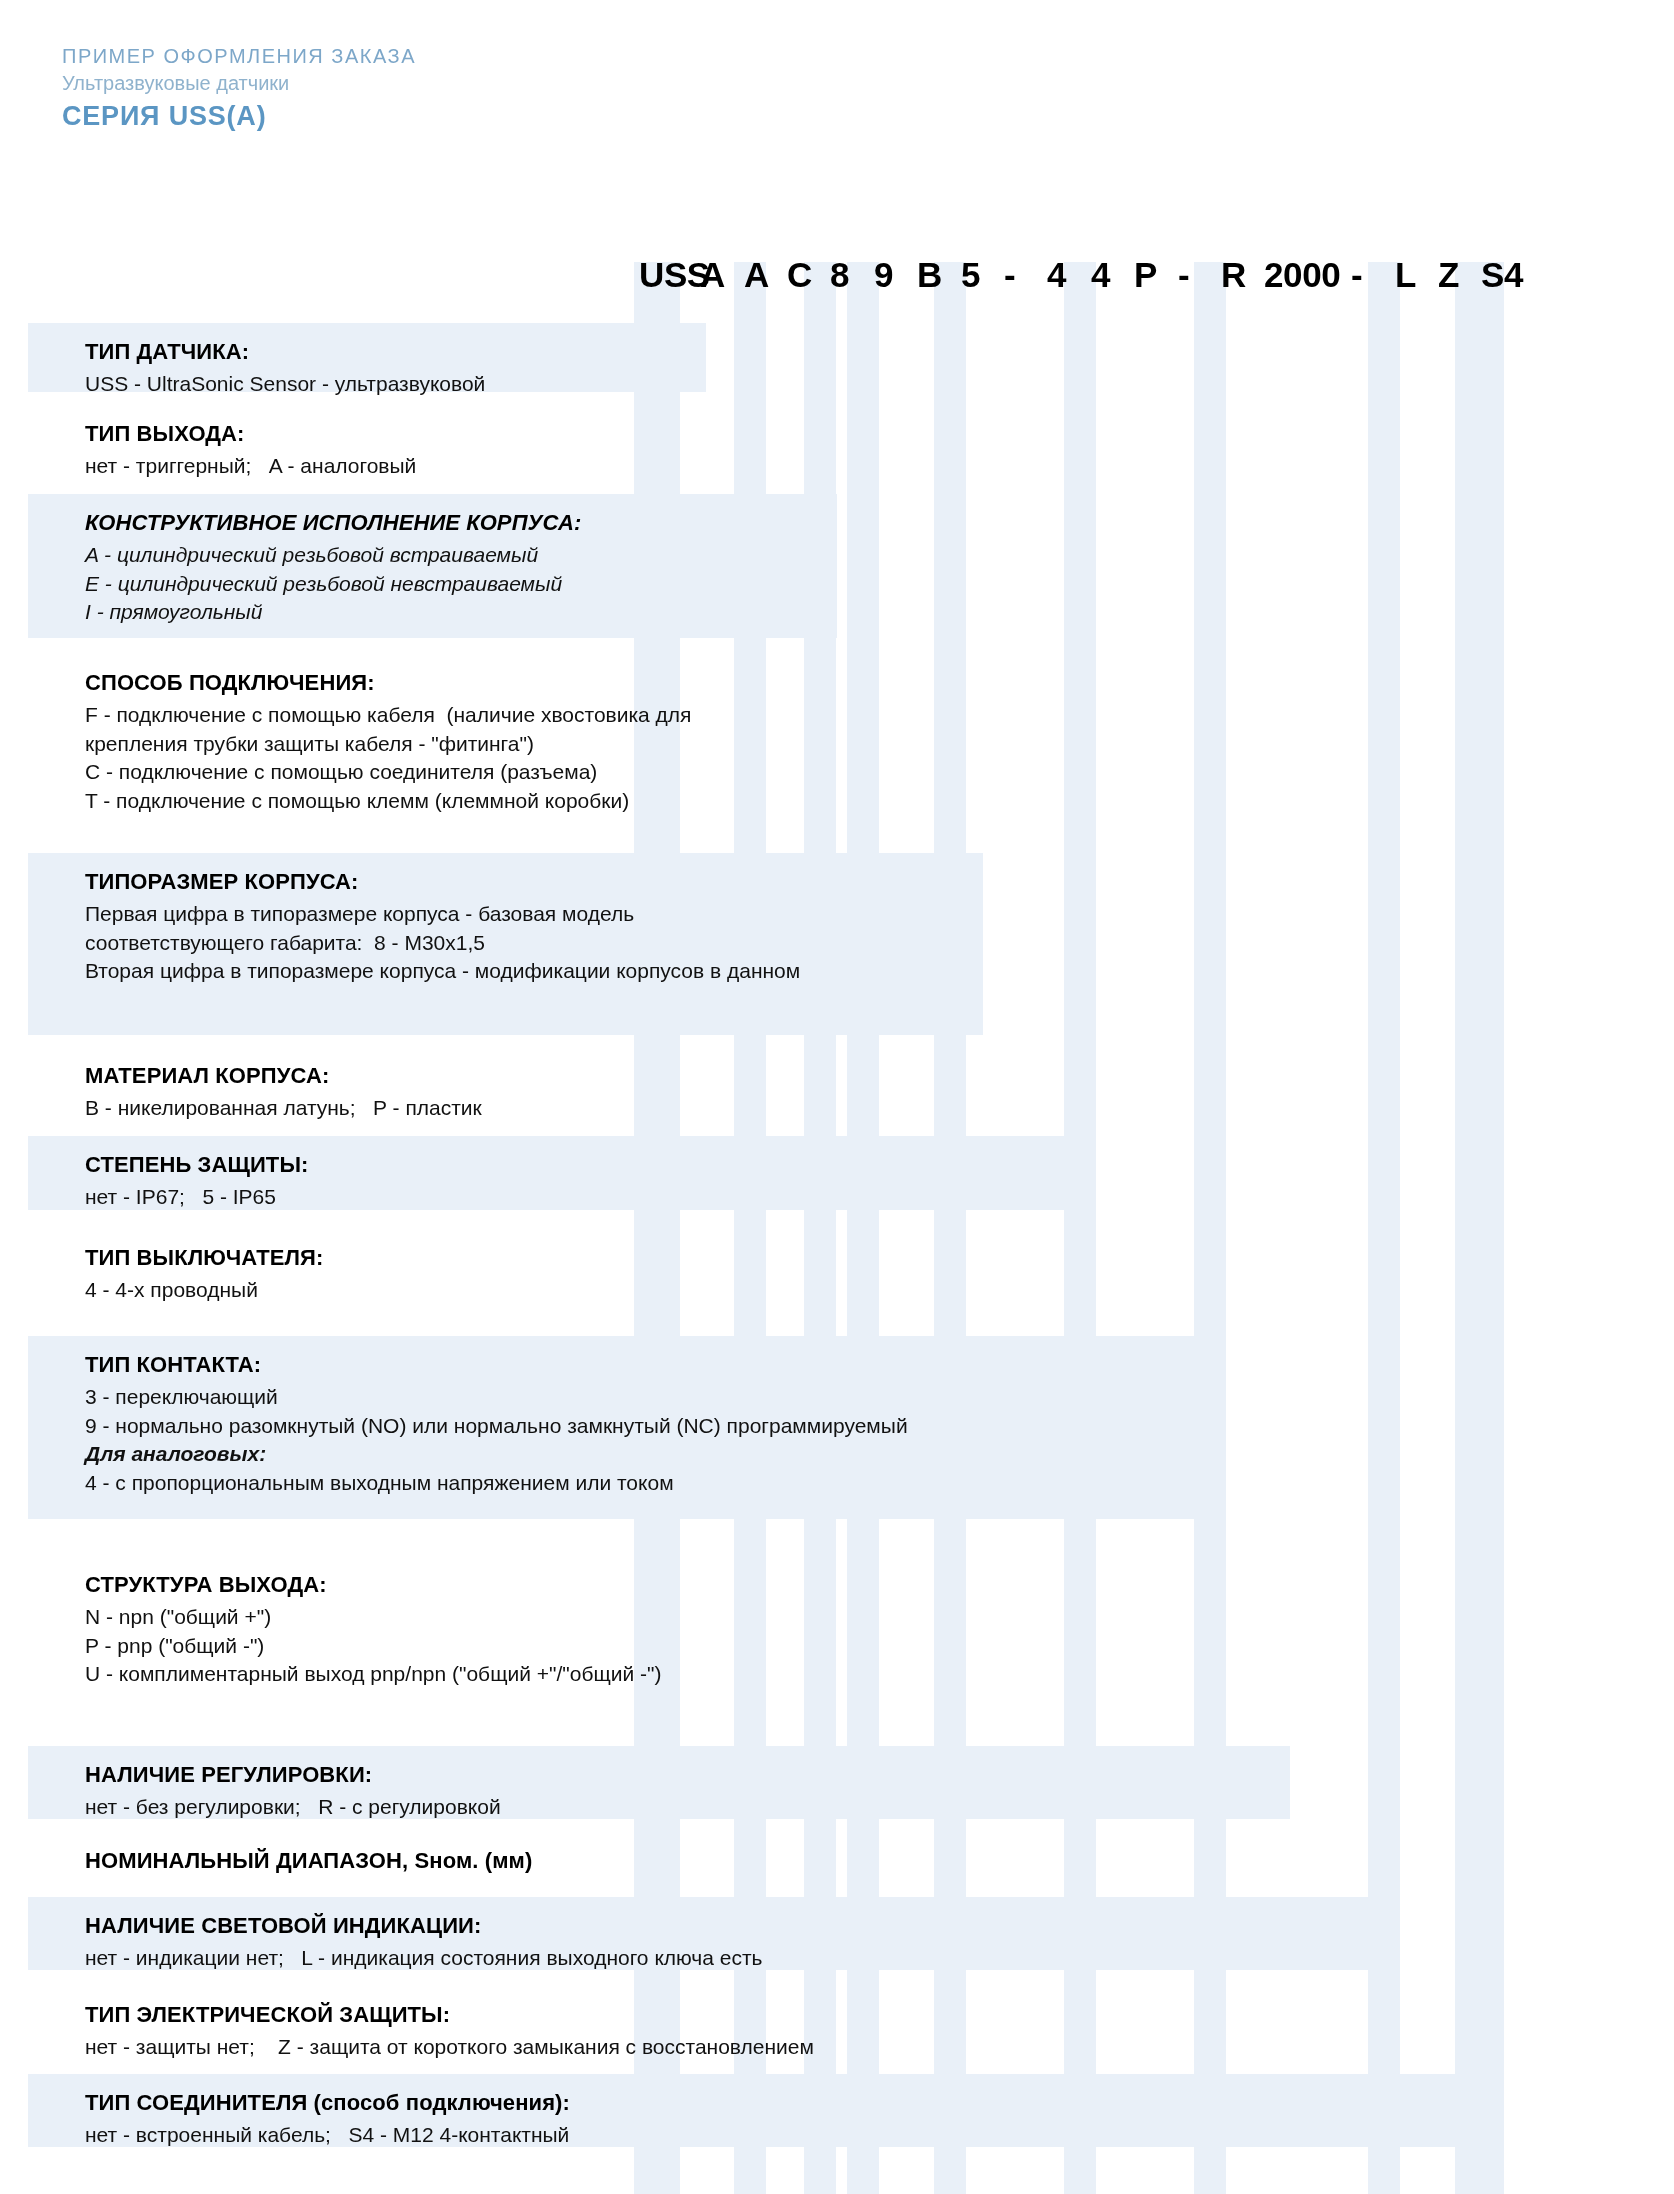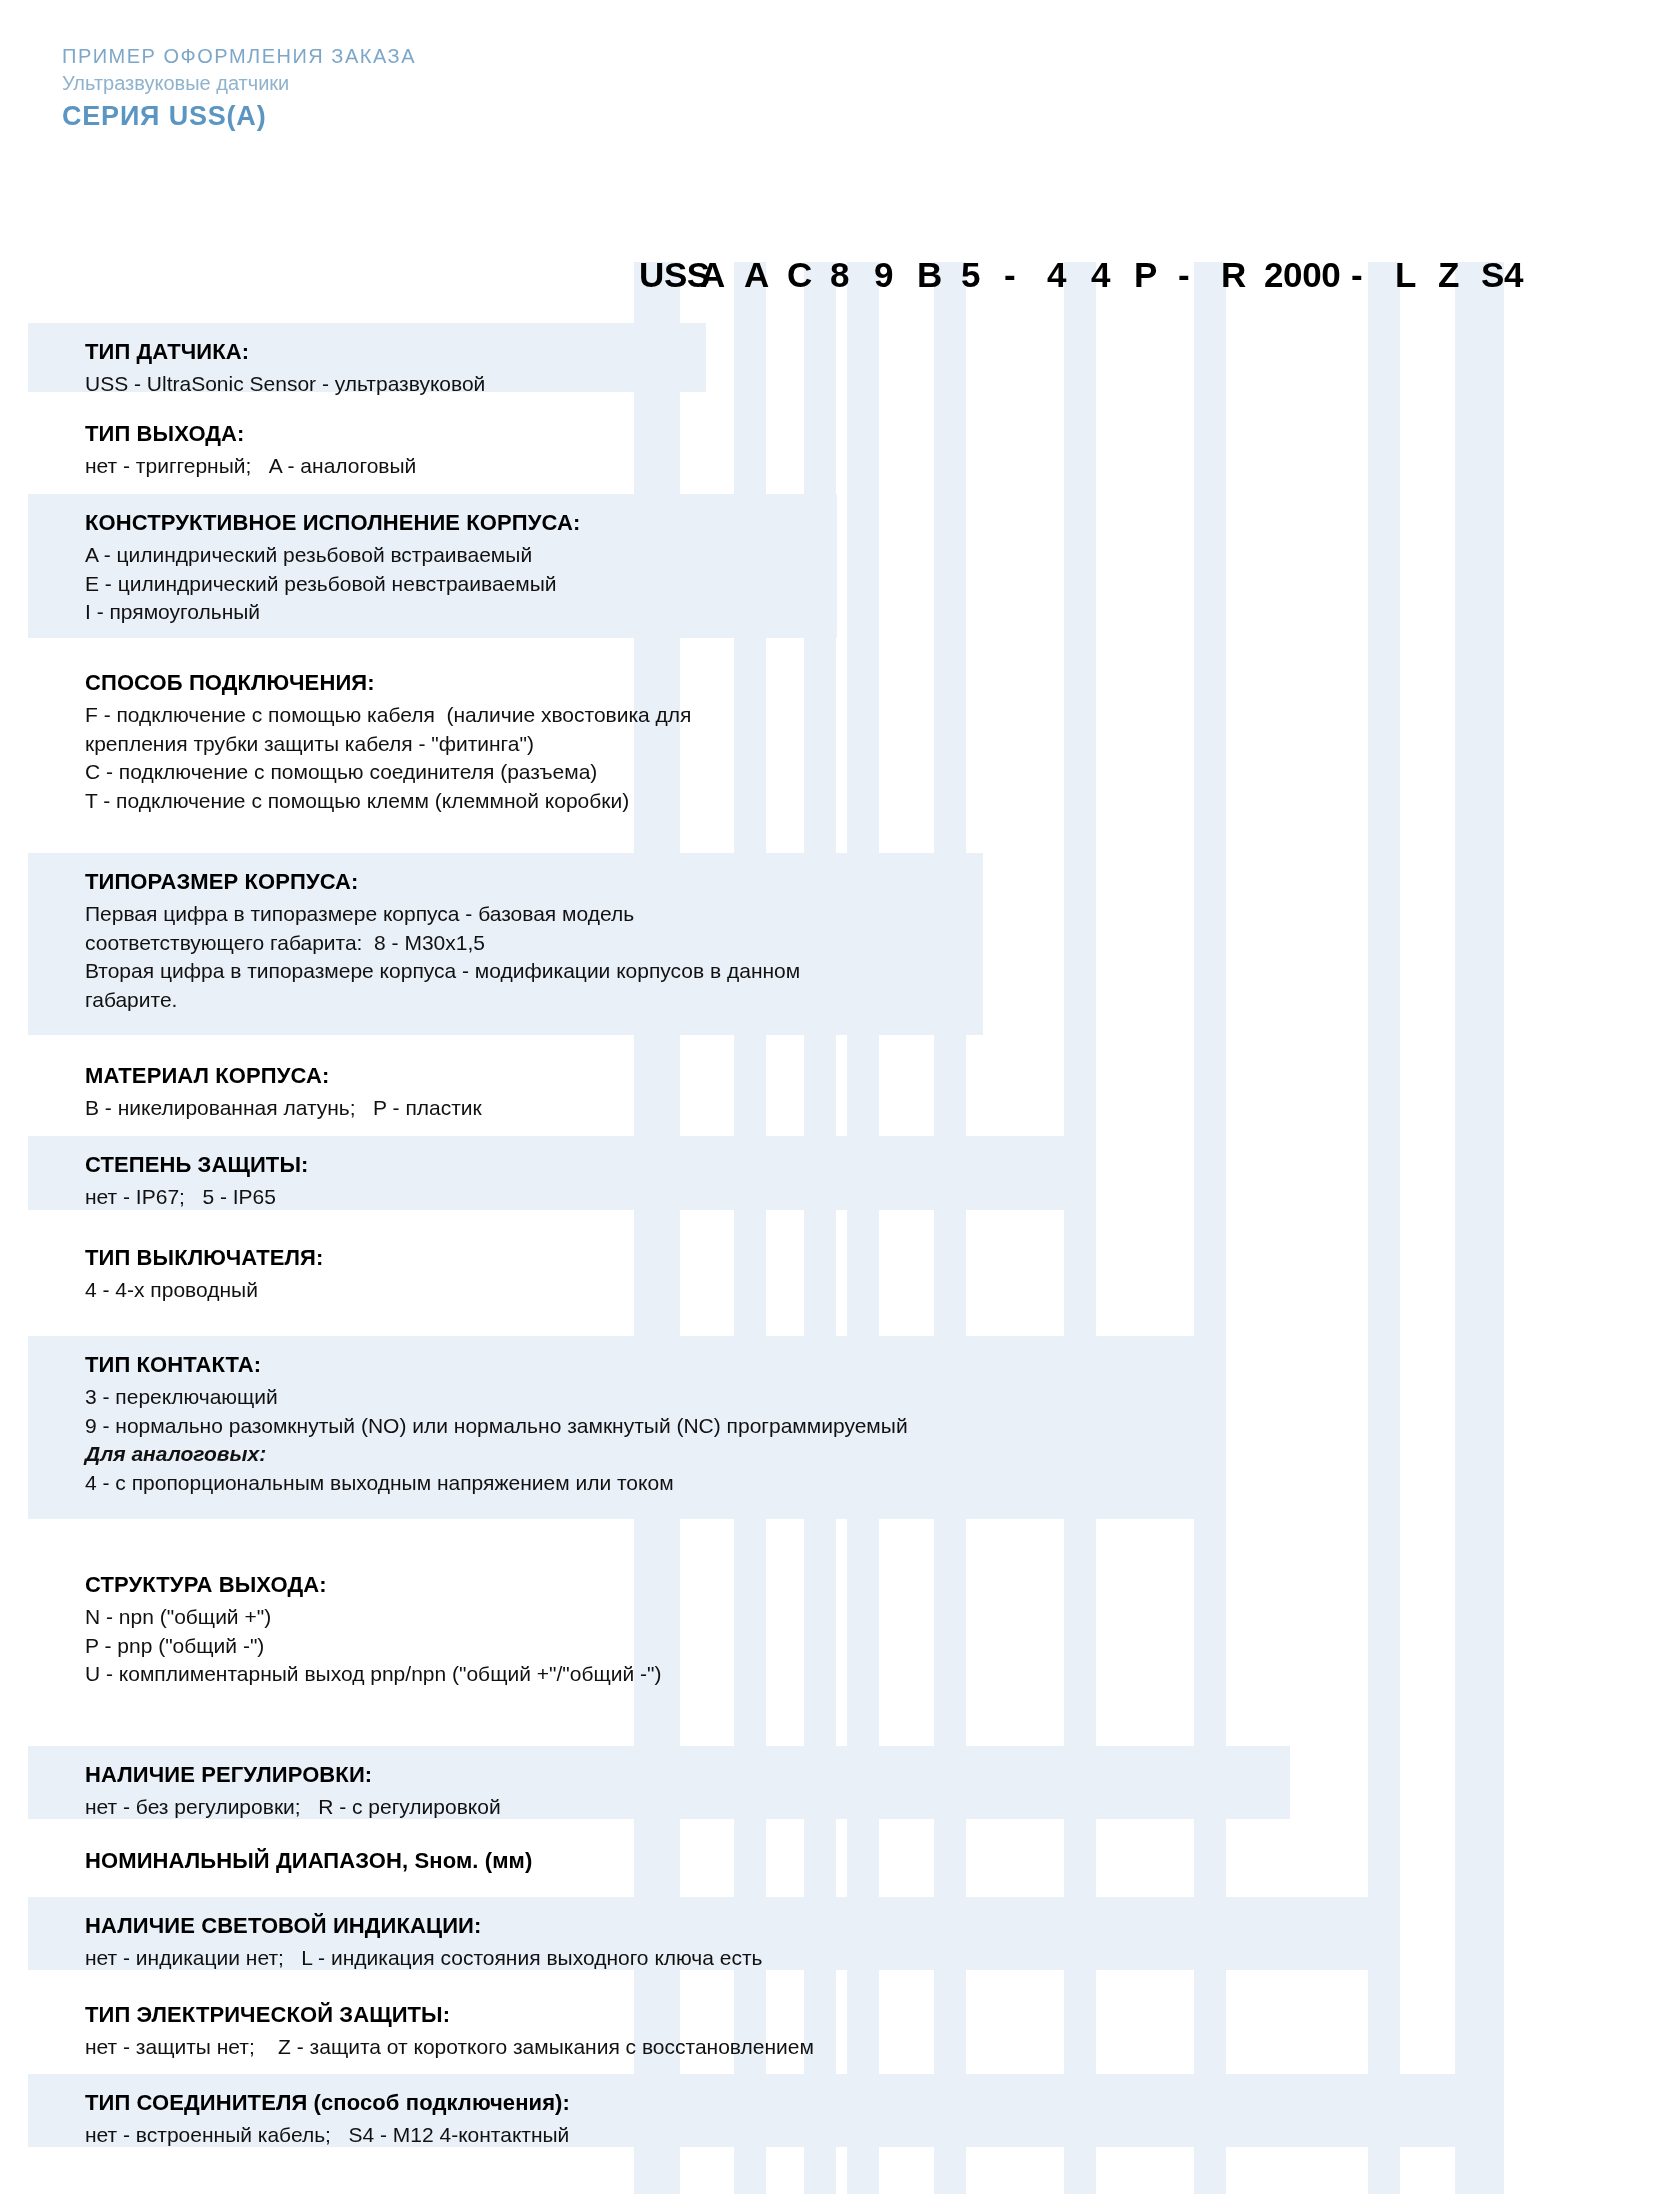--- a/index.html
+++ b/index.html
@@ -89,39 +89,38 @@
 
   <div id="blocks">
       <div class="blk sh" style="top: 323px; width: 678px; height: 69px; background: rgb(233, 240, 248);">
         <h3>ТИП ДАТЧИКА:</h3>
         <p>USS - UltraSonic Sensor - ультразвуковой</p>
       </div>
       <div class="blk" style="top: 405px; width: 765px; height: 69px;">
         <h3>ТИП ВЫХОДА:</h3>
         <p>нет - триггерный;   A - аналоговый</p>
       </div>
-      <div class="blk sh" style="top: 494px; width: 809px; height: 144px; background: rgb(233, 240, 248);">
+      <div class="blk sh" style="top: 494px; width: 809px; height: 144px; background: rgb(233, 240, 248); font-style: italic;">
         <h3>КОНСТРУКТИВНОЕ ИСПОЛНЕНИЕ КОРПУСА:</h3>
         <p>A - цилиндрический резьбовой встраиваемый</p>
         <p>E - цилиндрический резьбовой невстраиваемый</p>
         <p>I - прямоугольный</p>
       </div>
       <div class="blk" style="top: 654px; width: 868px; height: 178px;">
         <h3>СПОСОБ ПОДКЛЮЧЕНИЯ:</h3>
         <p>F - подключение с помощью кабеля  (наличие хвостовика для</p>
         <p>крепления трубки защиты кабеля - "фитинга")</p>
         <p>C - подключение с помощью соединителя (разъема)</p>
         <p>T - подключение с помощью клемм (клеммной коробки)</p>
       </div>
       <div class="blk sh" style="top: 853px; width: 955px; height: 182px; background: rgb(233, 240, 248);">
         <h3>ТИПОРАЗМЕР КОРПУСА:</h3>
         <p>Первая цифра в типоразмере корпуса - базовая модель</p>
         <p>соответствующего габарита:  8 - M30x1,5</p>
         <p>Вторая цифра в типоразмере корпуса - модификации корпусов в данном</p>
-        <p>габарите.</p>
       </div>
       <div class="blk" style="top: 1047px; width: 1000px; height: 73px;">
         <h3>МАТЕРИАЛ КОРПУСА:</h3>
         <p>B - никелированная латунь;   P - пластик</p>
       </div>
       <div class="blk sh" style="top: 1136px; width: 1043px; height: 74px; background: rgb(233, 240, 248);">
         <h3>СТЕПЕНЬ ЗАЩИТЫ:</h3>
         <p>нет - IP67;   5 - IP65</p>
       </div>
       <div class="blk" style="top: 1229px; width: 1130px; height: 92px;">

